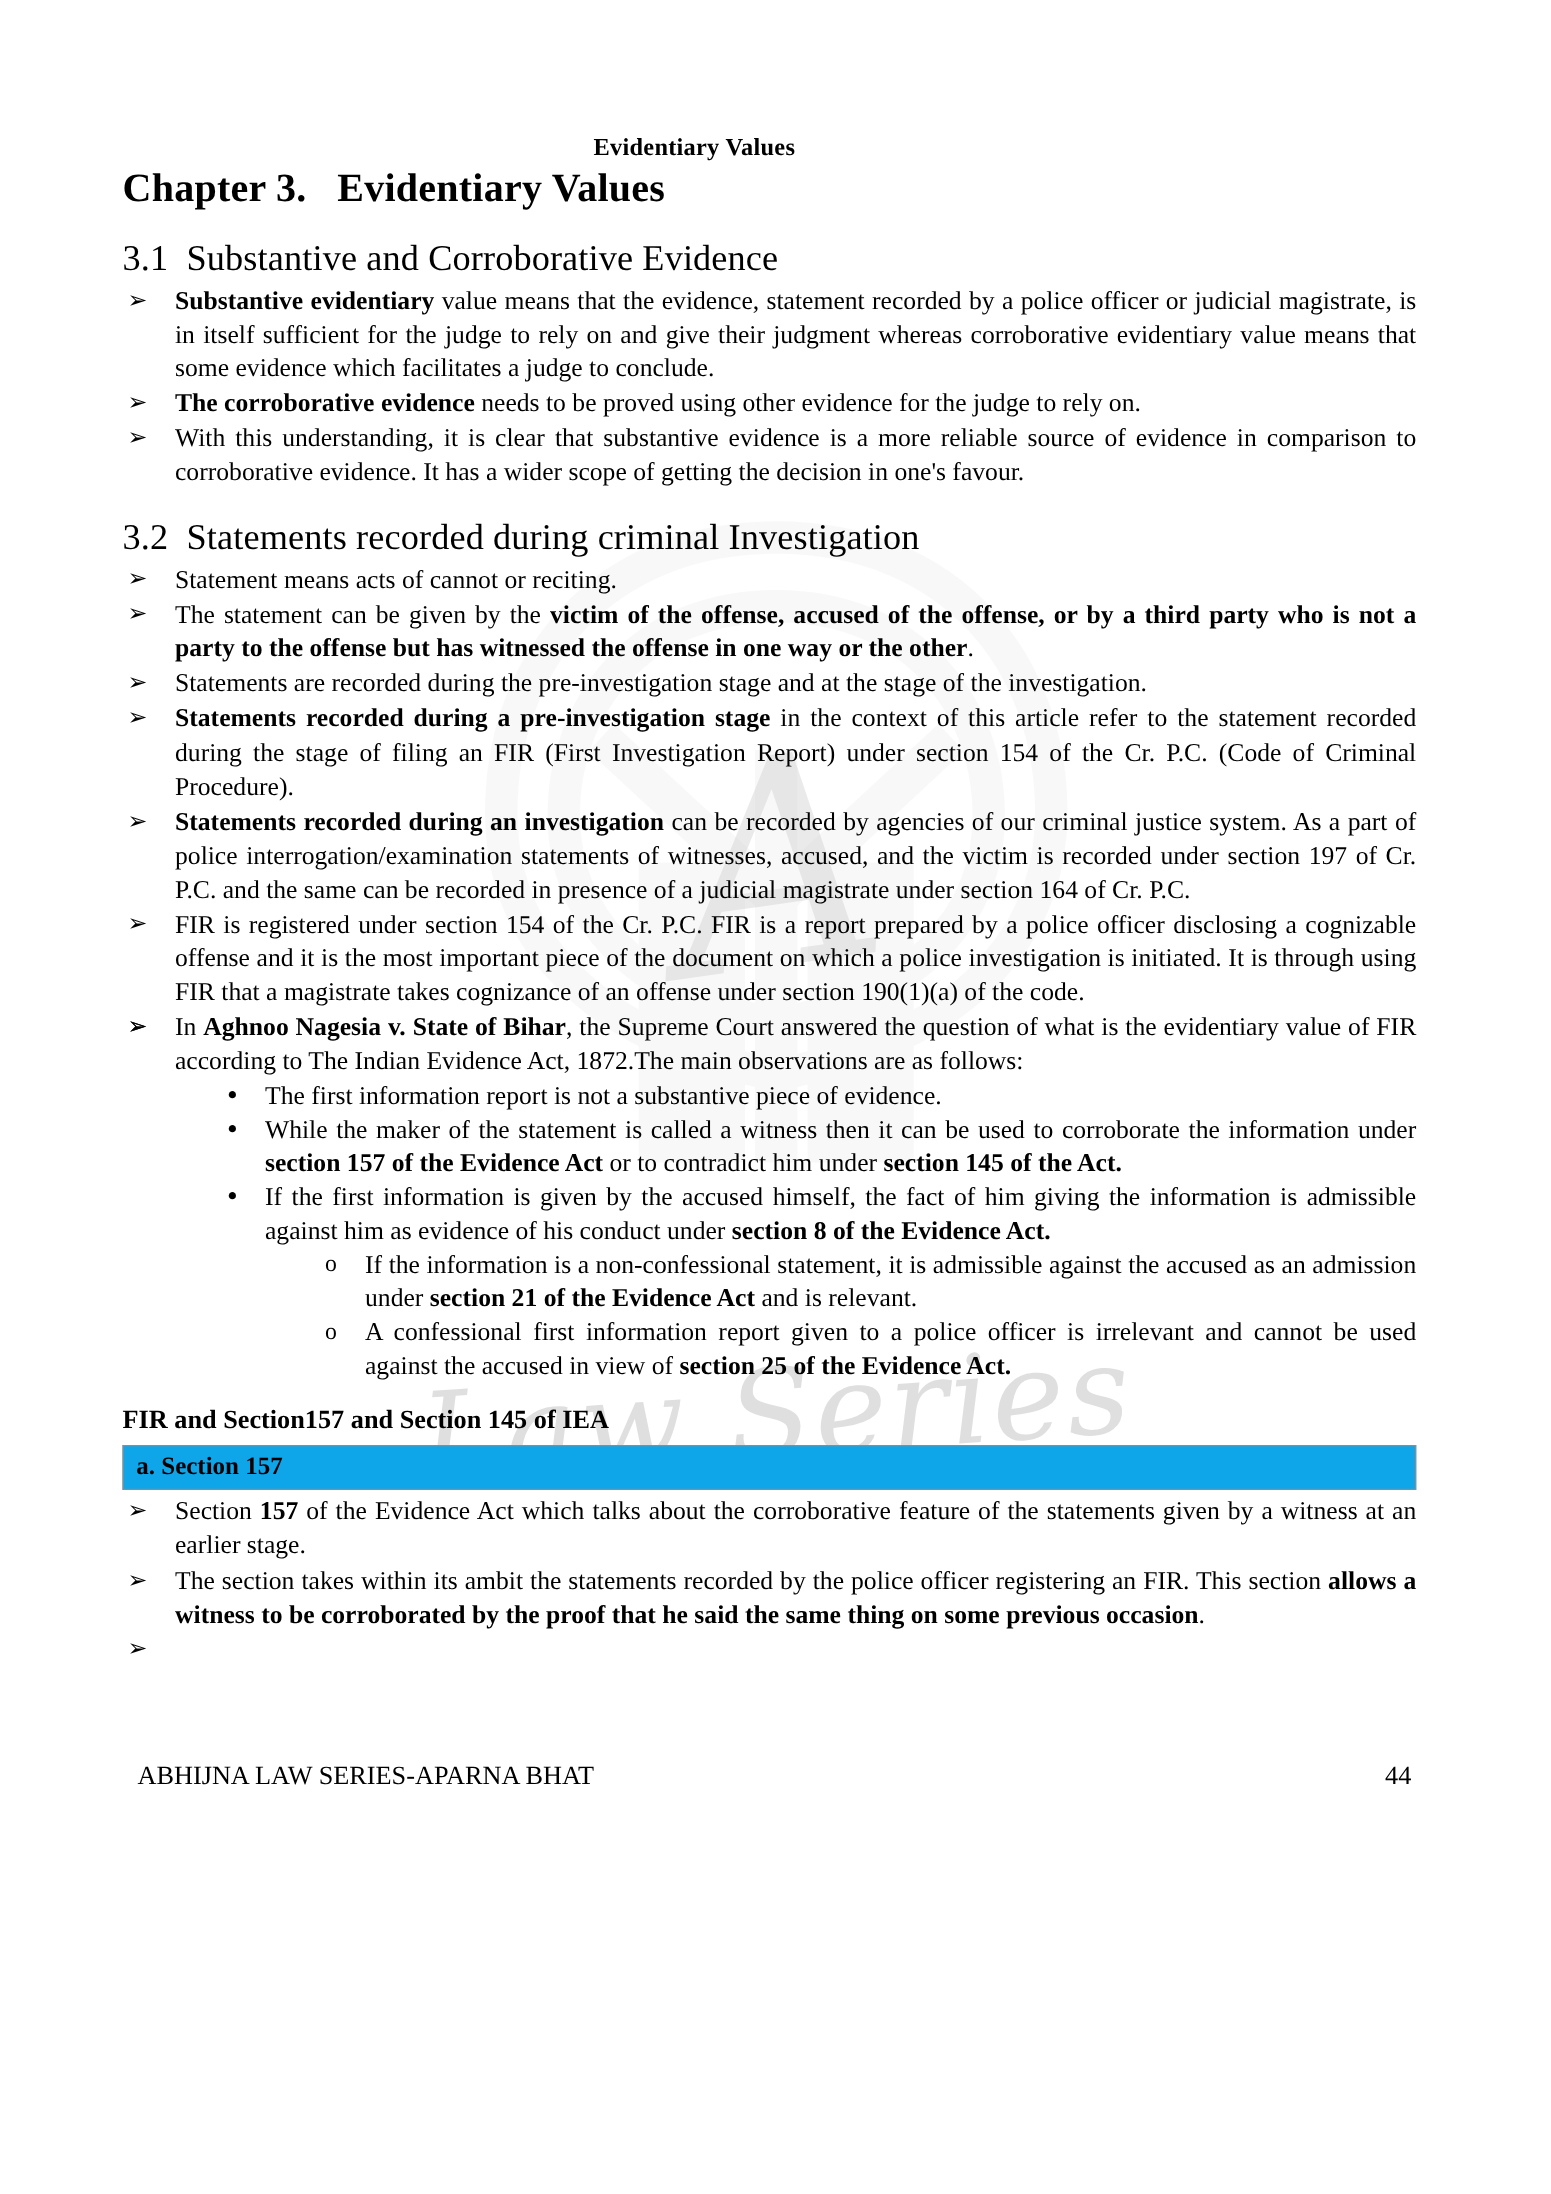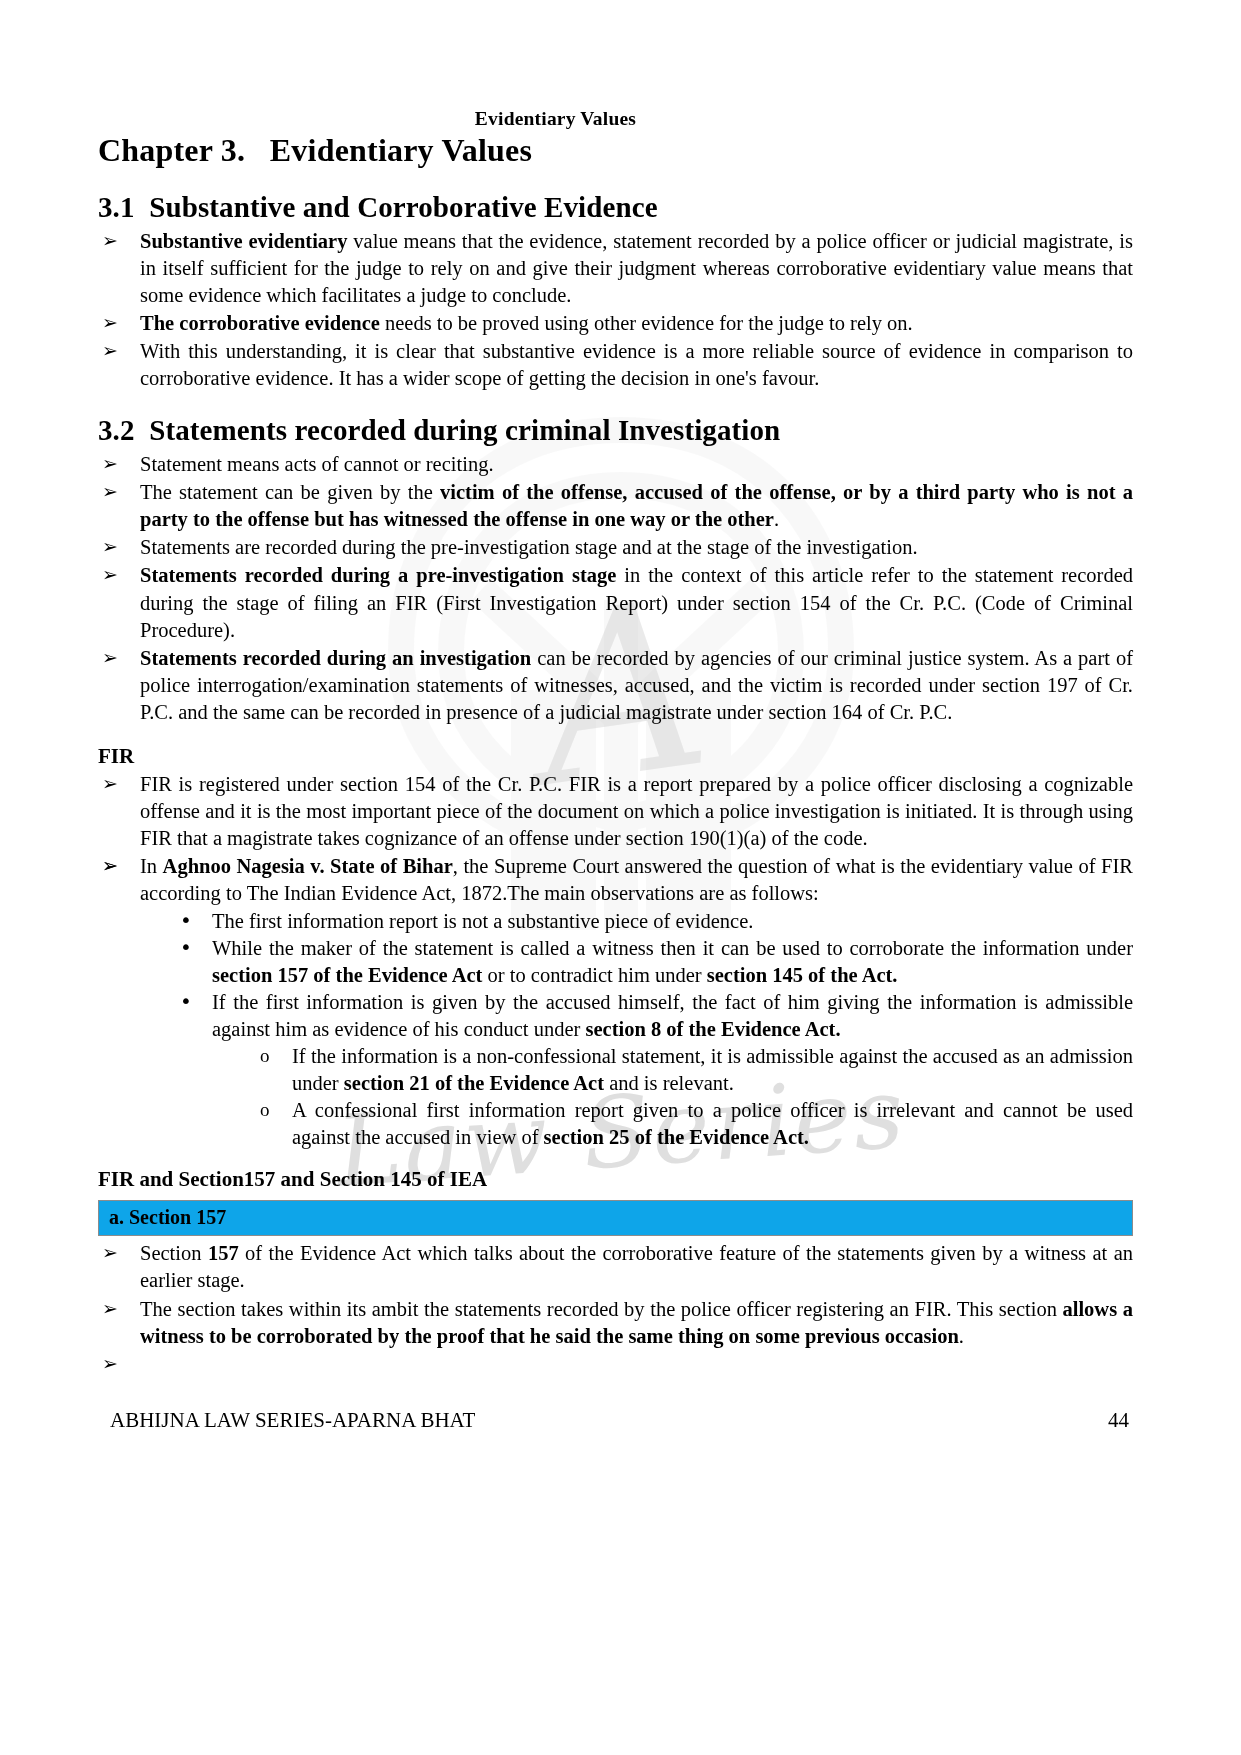--- a/index.html
+++ b/index.html
@@ -79,21 +79,21 @@
   h1.chapter {
     font-size: 32px;
     font-weight: bold;
     margin: 2px 0 16px 0;
     letter-spacing: 0.2px;
     white-space: pre;
   }
 
   h2.section {
     font-size: 29px;
-    font-weight: bold;
+    font-weight: normal;
     margin: 22px 0 4px 0;
     letter-spacing: 0.1px;
     white-space: pre;
   }
 
   h3.subhead {
     font-size: 21px;
     font-weight: bold;
     margin: 18px 0 2px 0;
   }
@@ -231,21 +231,20 @@
         <span class="marker">➢</span><span> Statements are recorded during the pre-investigation stage and at the stage of the investigation.</span>
       </li>
       <li class="lvl1">
         <span class="marker">➢</span><b>Statements recorded during a pre-investigation stage</b><span> in the context of this article refer to the statement recorded during the stage of filing an FIR (First Investigation Report) under section 154 of the Cr. P.C. (Code of Criminal Procedure).</span>
       </li>
       <li class="lvl1">
         <span class="marker">➢</span><b>Statements recorded during an investigation</b><span> can be recorded by agencies of our criminal justice system. As a part of police interrogation/examination statements of witnesses, accused, and the victim is recorded under section 197 of Cr. P.C. and the same can be recorded in presence of a judicial magistrate under section 164 of Cr. P.C.</span>
       </li>
     </ul>
 
-    <h3 class="subhead">FIR</h3>
 
     <ul>
       <li class="lvl1">
         <span class="marker">➢</span><span>FIR is registered under section 154 of the Cr. P.C. FIR is a report prepared by a police officer disclosing a cognizable offense and it is the most important piece of the document on which a police investigation is initiated. It is through using FIR that a magistrate takes cognizance of an offense under section 190(1)(a) of the code.</span>
       </li>
       <li class="lvl1">
         <span class="marker">➢</span>
       </li>
       <li class="lvl1">
         <span class="marker">➢</span><span>In </span><b>Aghnoo Nagesia v. State of Bihar</b><span>, the Supreme Court answered the question of what is the evidentiary value of FIR according to The Indian Evidence Act, 1872.The main observations are as follows:</span>

